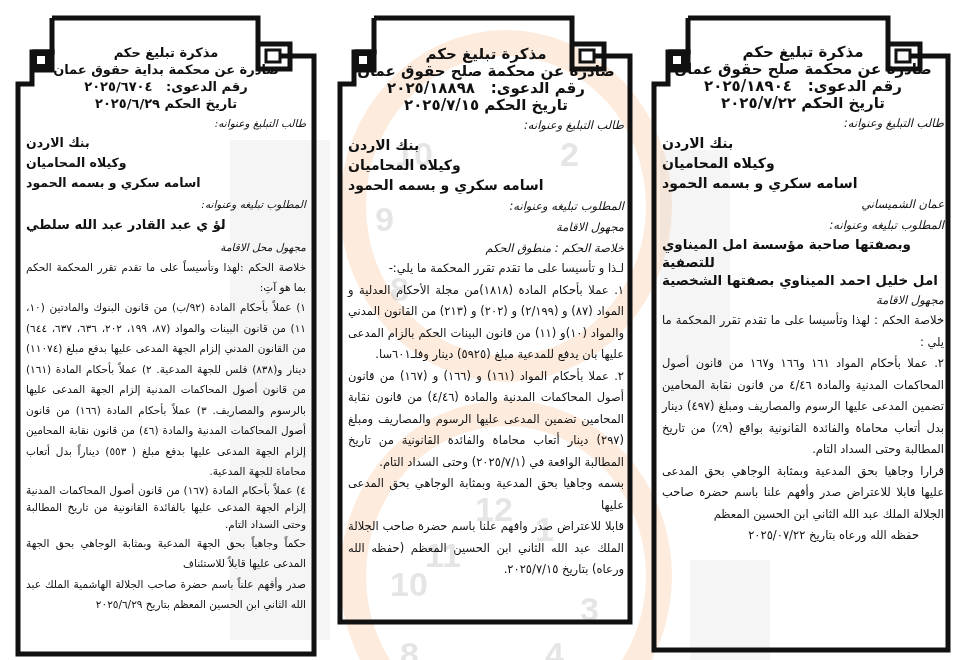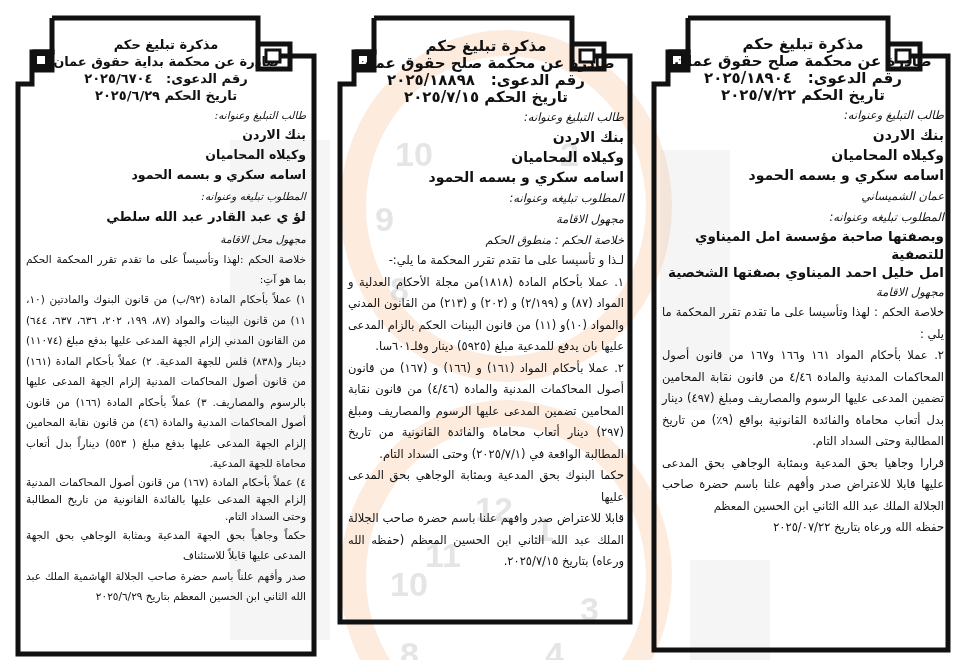--- a/index.html
+++ b/index.html
@@ -20,27 +20,27 @@
   }
   .wm-num { position:absolute; font-family:"Liberation Sans", sans-serif; font-size:34px; font-weight:bold; color:rgba(180,180,180,0.35); }
   .wm-blocks { position:absolute; background:rgba(200,200,200,0.18); }
   .notice {
     position:absolute; top:14px; background:#fff;
   }
   .frame {
     position:absolute; left:0; top:0; width:100%; height:100%;
   }
   .content {
-    position:absolute; direction:rtl; font-size:11.5px; line-height:19px;
+    position:absolute; direction:rtl; font-size:11.5px; line-height:19px;margin-top:8px;
   }
   .h {
     text-align:center; font-weight:bold; font-size:15px; line-height:17px;
   }
   .lbl { font-size:11.5px; margin-top:2px;font-style:italic; }
-  .party { text-align:right; font-weight:bold; font-size:14px; line-height:20px; }
+  .party { text-align:left; font-weight:bold; font-size:14px; line-height:20px; }
   .para { text-align:justify; font-size:11.5px; line-height:21.5px; }
 </style>
 </head>
 <body>
 
 <div class="watermark">
   <div class="wm-ring"></div>
   <div class="wm-ring2"></div>
   <span class="wm-num" style="left:65px;top:115px">10</span>
   <span class="wm-num" style="left:230px;top:115px">2</span>
@@ -78,21 +78,21 @@
     <div class="party">وكيلاه المحاميان</div>
     <div class="party">اسامه سكري و  بسمه الحمود</div>
     <div class="lbl">عمان الشميساني</div>
     <div class="lbl">المطلوب تبليغه وعنوانه:</div>
     <div class="party" style="font-size:13.5px;line-height:18px">وبصفتها صاحبة مؤسسة امل الميناوي للتصفية</div>
     <div class="party" style="font-size:13.5px;line-height:18px">امل خليل احمد الميناوي بصفتها الشخصية</div>
     <div class="lbl">مجهول الاقامة</div>
     <div class="para">خلاصة الحكم : لهذا وتأسيسا على ما تقدم تقرر المحكمة ما يلي :</div>
     <div class="para">٢. عملا بأحكام المواد ١٦١ و١٦٦ و١٦٧ من قانون أصول المحاكمات المدنية والمادة ٤/٤٦ من قانون نقابة المحامين تضمين المدعى عليها الرسوم والمصاريف ومبلغ (٤٩٧) دينار بدل أتعاب محاماة والفائدة القانونية بواقع (٩٪) من تاريخ المطالبة وحتى السداد التام.</div>
     <div class="para">قرارا وجاهيا بحق المدعية وبمثابة الوجاهي بحق المدعى عليها قابلا للاعتراض صدر وأفهم علنا باسم حضرة صاحب الجلالة الملك عبد الله الثاني ابن الحسين المعظم</div>
-    <div class="para" style="padding-right:0">حفظه الله ورعاه بتاريخ ٢٠٢٥/٠٧/٢٢</div>
+    <div class="para" style="padding-right:25px">حفظه الله ورعاه بتاريخ ٢٠٢٥/٠٧/٢٢</div>
   </div>
 </div>
 
 <div class="notice" style="left:334px;width:300px;height:612px;background:transparent;">
   <svg class="frame" width="300" height="612" viewBox="0 0 300 612">
     <g fill="none" stroke="#111" stroke-width="5">
       <path d="M40 4 H238 V30 H270 V55 H238 V30"></path>
       <path d="M256 42 H296 V608 H6 V70 H20 V38 H40 V4"></path>
       <rect x="23" y="38" width="17" height="18" fill="#111"></rect>
     </g>
@@ -107,21 +107,21 @@
     <div class="lbl">طالب التبليغ وعنوانه:</div>
     <div class="party">بنك الاردن</div>
     <div class="party">وكيلاه المحاميان</div>
     <div class="party">اسامه سكري و  بسمه الحمود</div>
     <div class="lbl">المطلوب تبليغه وعنوانه:</div>
     <div class="lbl">مجهول الاقامة</div>
     <div class="lbl">خلاصة الحكم : منطوق الحكم</div>
     <div class="para">لـذا و تأسيسا على ما تقدم تقرر المحكمة ما يلي:-</div>
     <div class="para">١. عملا بأحكام المادة (١٨١٨)من مجلة الأحكام العدلية و المواد (٨٧) و (٢/١٩٩) و (٢٠٢) و (٢١٣) من القانون المدني والمواد (١٠)و (١١) من قانون البينات الحكم بالزام المدعى عليها بان يدفع للمدعية مبلغ (٥٩٢٥) دينار وفلـ٦٠١سا.</div>
     <div class="para">٢. عملا بأحكام المواد (١٦١) و (١٦٦) و (١٦٧) من قانون أصول المحاكمات المدنية والمادة (٤/٤٦) من قانون نقابة المحامين تضمين المدعى عليها الرسوم والمصاريف ومبلغ (٢٩٧) دينار أتعاب محاماة والفائدة القانونية من تاريخ المطالبة الواقعة في (٢٠٢٥/٧/١) وحتى السداد التام.</div>
-    <div class="para">حكما البنوك بحق المدعية وبمثابة الوجاهي بحق المدعى عليها</div>
+    <div class="para">بسمه وجاهيا بحق المدعية وبمثابة الوجاهي بحق المدعى عليها</div>
     <div class="para">قابلا للاعتراض صدر وافهم علنا  باسم حضرة صاحب الجلالة الملك عبد الله الثاني ابن الحسين المعظم (حفظه الله ورعاه)  بتاريخ ٢٠٢٥/٧/١٥.</div>
   </div>
 </div>
 
 <div class="notice" style="left:12px;width:306px;height:644px;background:transparent;">
   <svg class="frame" width="306" height="644" viewBox="0 0 306 644">
     <g fill="none" stroke="#111" stroke-width="5">
       <path d="M40 4 H246 V30 H278 V55 H246 V30"></path>
       <path d="M264 42 H302 V640 H6 V70 H20 V38 H40 V4"></path>
       <rect x="23" y="38" width="17" height="18" fill="#111"></rect>

